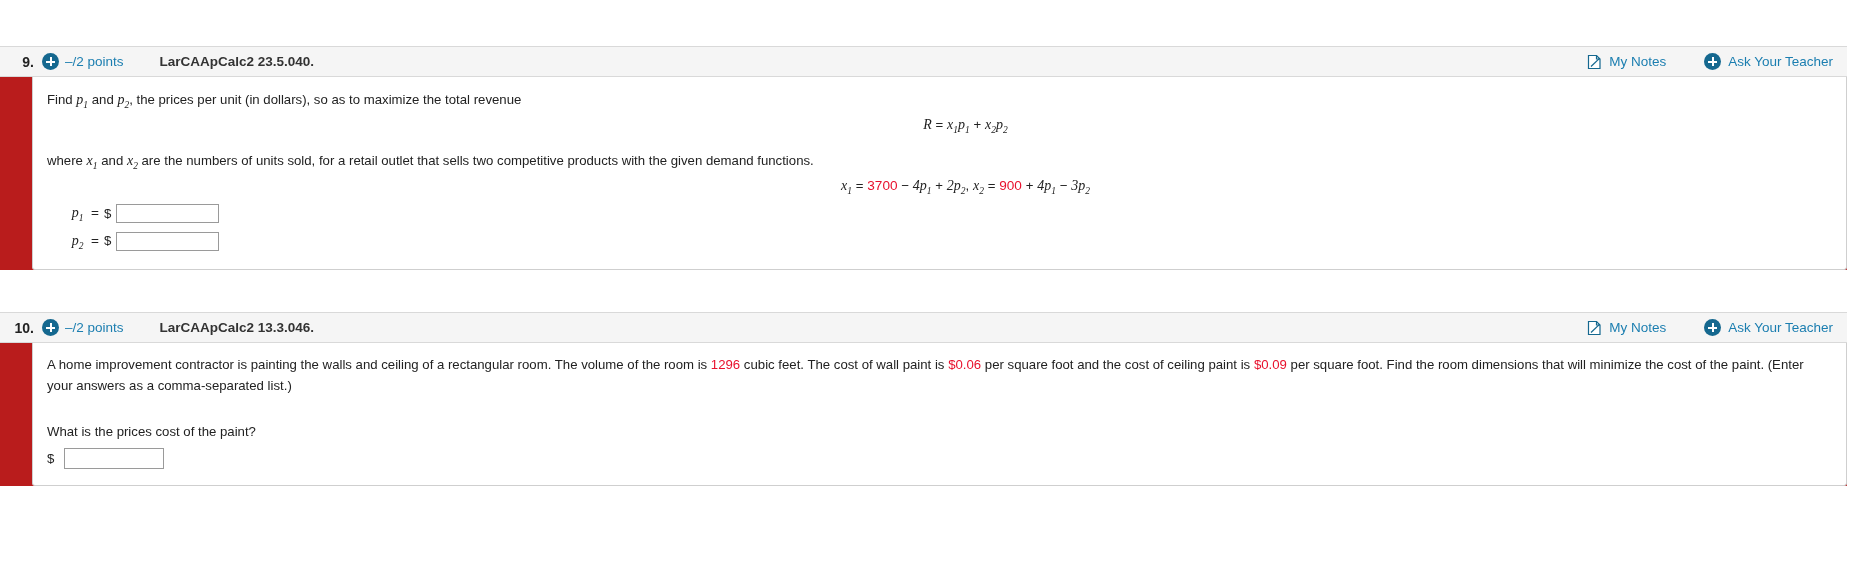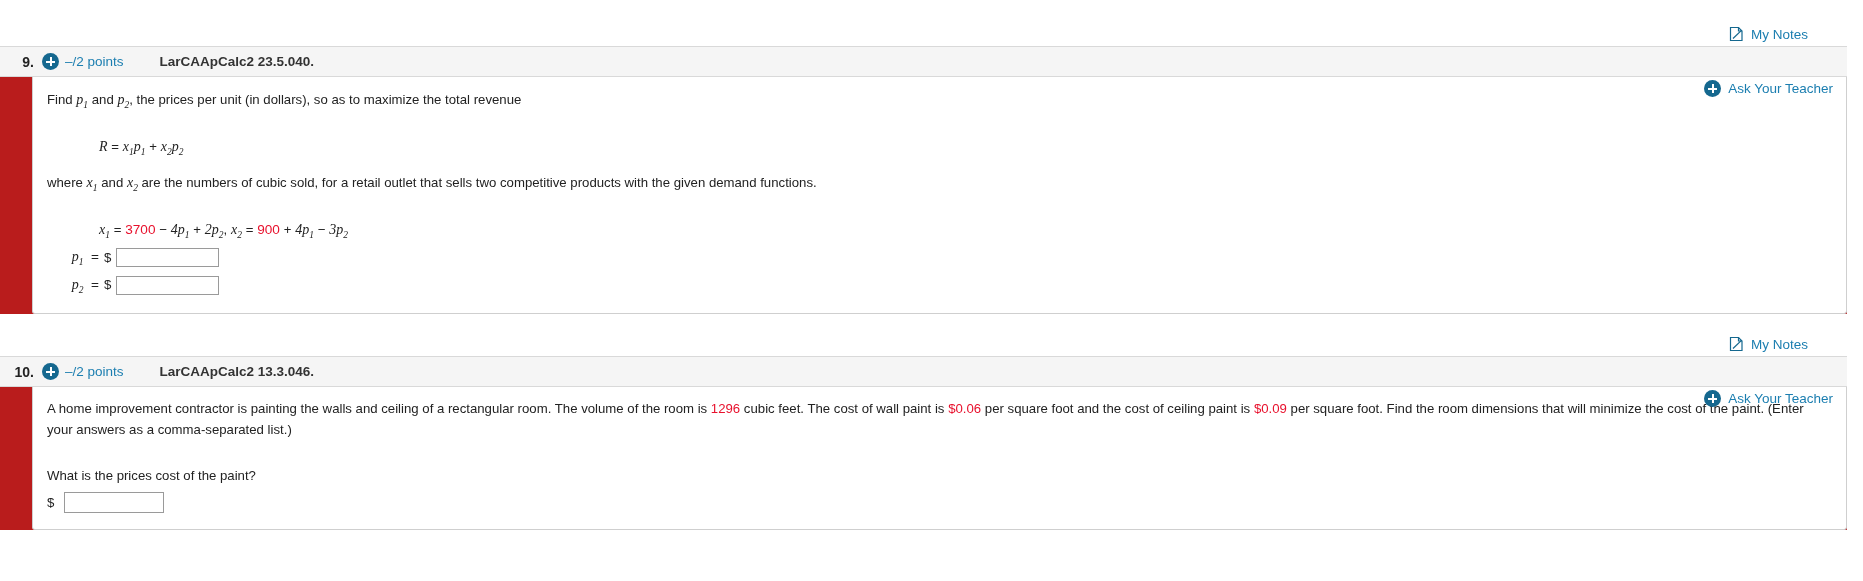--- a/index.html
+++ b/index.html
@@ -84,21 +84,20 @@
     color: #333333;
     font-size: 13.5px;
     white-space: nowrap;
   }
 
   .q-header-right {
     margin-left: auto;
     display: flex;
     align-items: center;
     gap: 38px;
-    flex-direction: column;
   }
 
   .hdr-link {
     display: flex;
     align-items: center;
     gap: 7px;
     color: #1b7eb0;
     font-size: 13.5px;
     text-decoration: none;
     white-space: nowrap;
@@ -132,23 +131,24 @@
   .gap { height: 42px; background: #ffffff; }
 
   
   .mtext { font-size: 13.2px; color: #222; }
   .mvar  { font-style: italic; font-family: "Liberation Serif", serif; font-size: 14px; }
   sub    { font-size: 9.5px; font-style: italic; font-family: "Liberation Serif", serif; }
   .red   { color: #e8112d; }
   .redn  { color: #e8112d; font-family: "Liberation Sans", sans-serif; font-style: normal; }
 
   .eq-line {
-    margin: 23px 0 0 52px;
+    margin: 1px 0 0 52px;
     font-size: 13.6px;
     white-space: nowrap;
+    text-align: center;
   }
 
   .para { margin: 0; }
   .para2 { margin: 13px 0 0 0; }
 
   
   .ans-row {
     display: flex;
     align-items: center;
     margin-top: 4px;
@@ -242,21 +242,21 @@
         </div>
 
         <div class="eq-line">
           <span class="mvar">R</span> <span class="mtext">=</span>
           <span class="mvar">x<sub>1</sub>p<sub>1</sub></span>
           <span class="mtext">+</span>
           <span class="mvar">x<sub>2</sub>p<sub>2</sub></span>
         </div>
 
         <div class="para2">
-          <span>where </span><span class="mvar">x<sub>1</sub></span><span> and </span><span class="mvar">x<sub>2</sub></span><span> are the numbers of cubic sold, for a retail outlet that sells two competitive products with the given demand functions.</span>
+          <span>where </span><span class="mvar">x<sub>1</sub></span><span> and </span><span class="mvar">x<sub>2</sub></span><span> are the numbers of units sold, for a retail outlet that sells two competitive products with the given demand functions.</span>
         </div>
 
         <div class="eq-line">
           <span class="mvar">x<sub>1</sub></span>
           <span class="mtext">=</span>
           <span class="redn">3700</span>
           <span class="mtext">−</span>
           <span class="mvar">4p<sub>1</sub></span>
           <span class="mtext">+</span>
           <span class="mvar">2p<sub>2</sub></span><span class="mtext">,</span>

